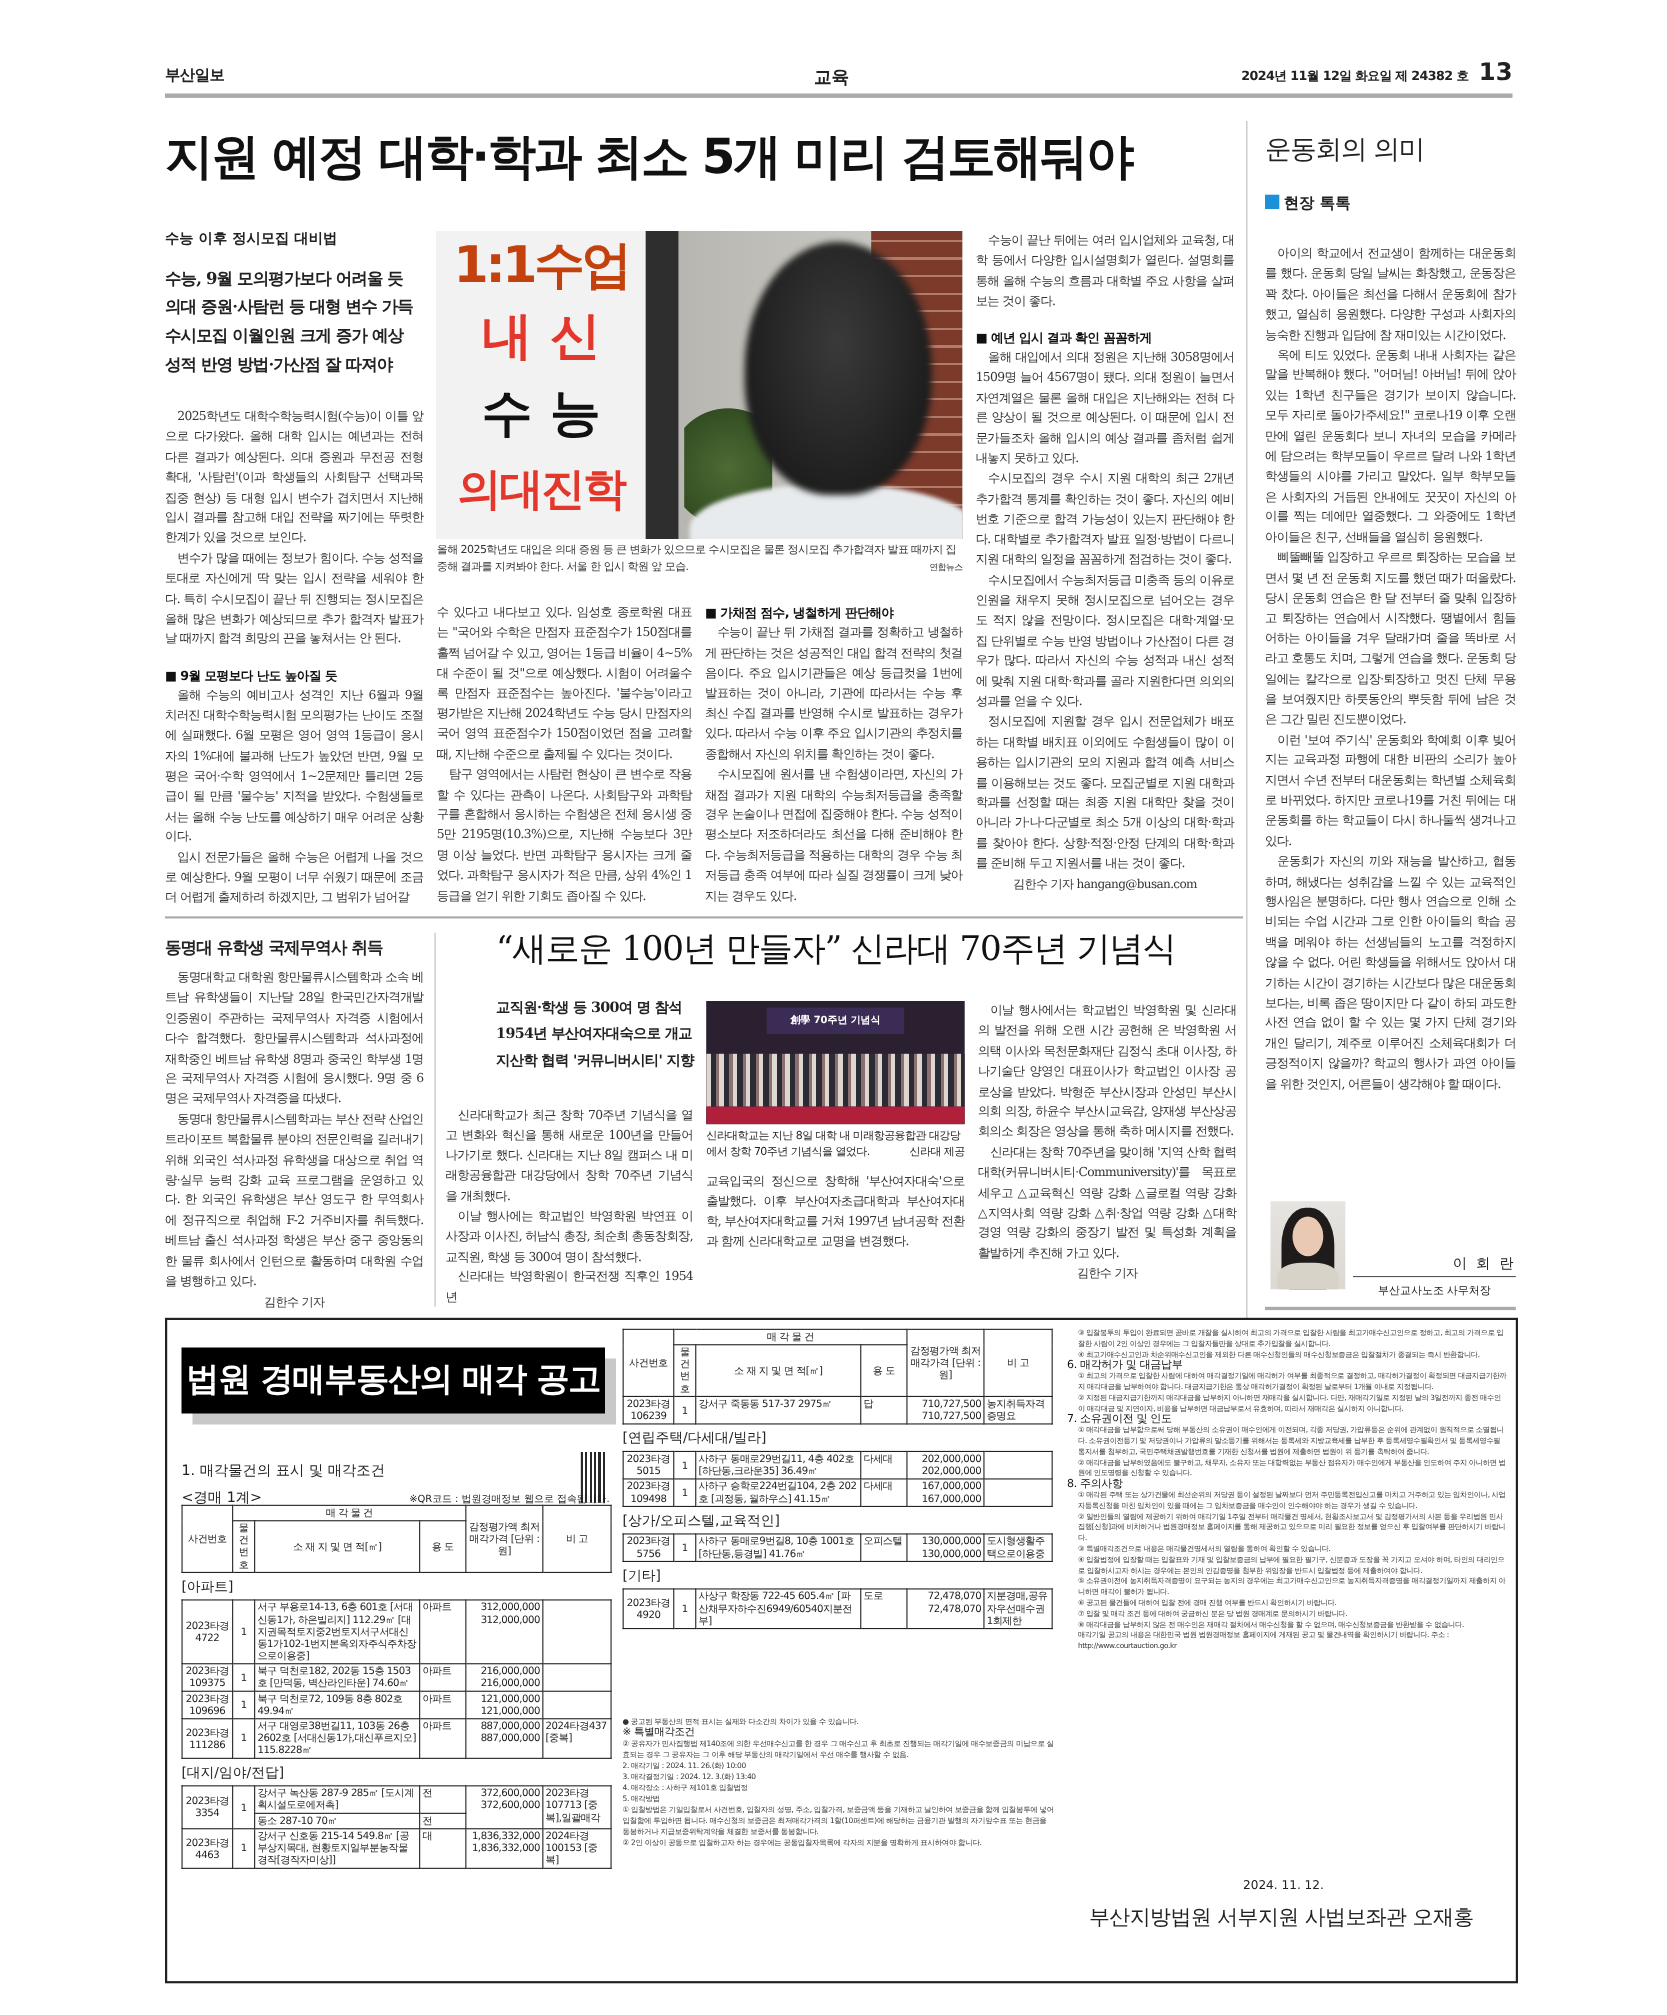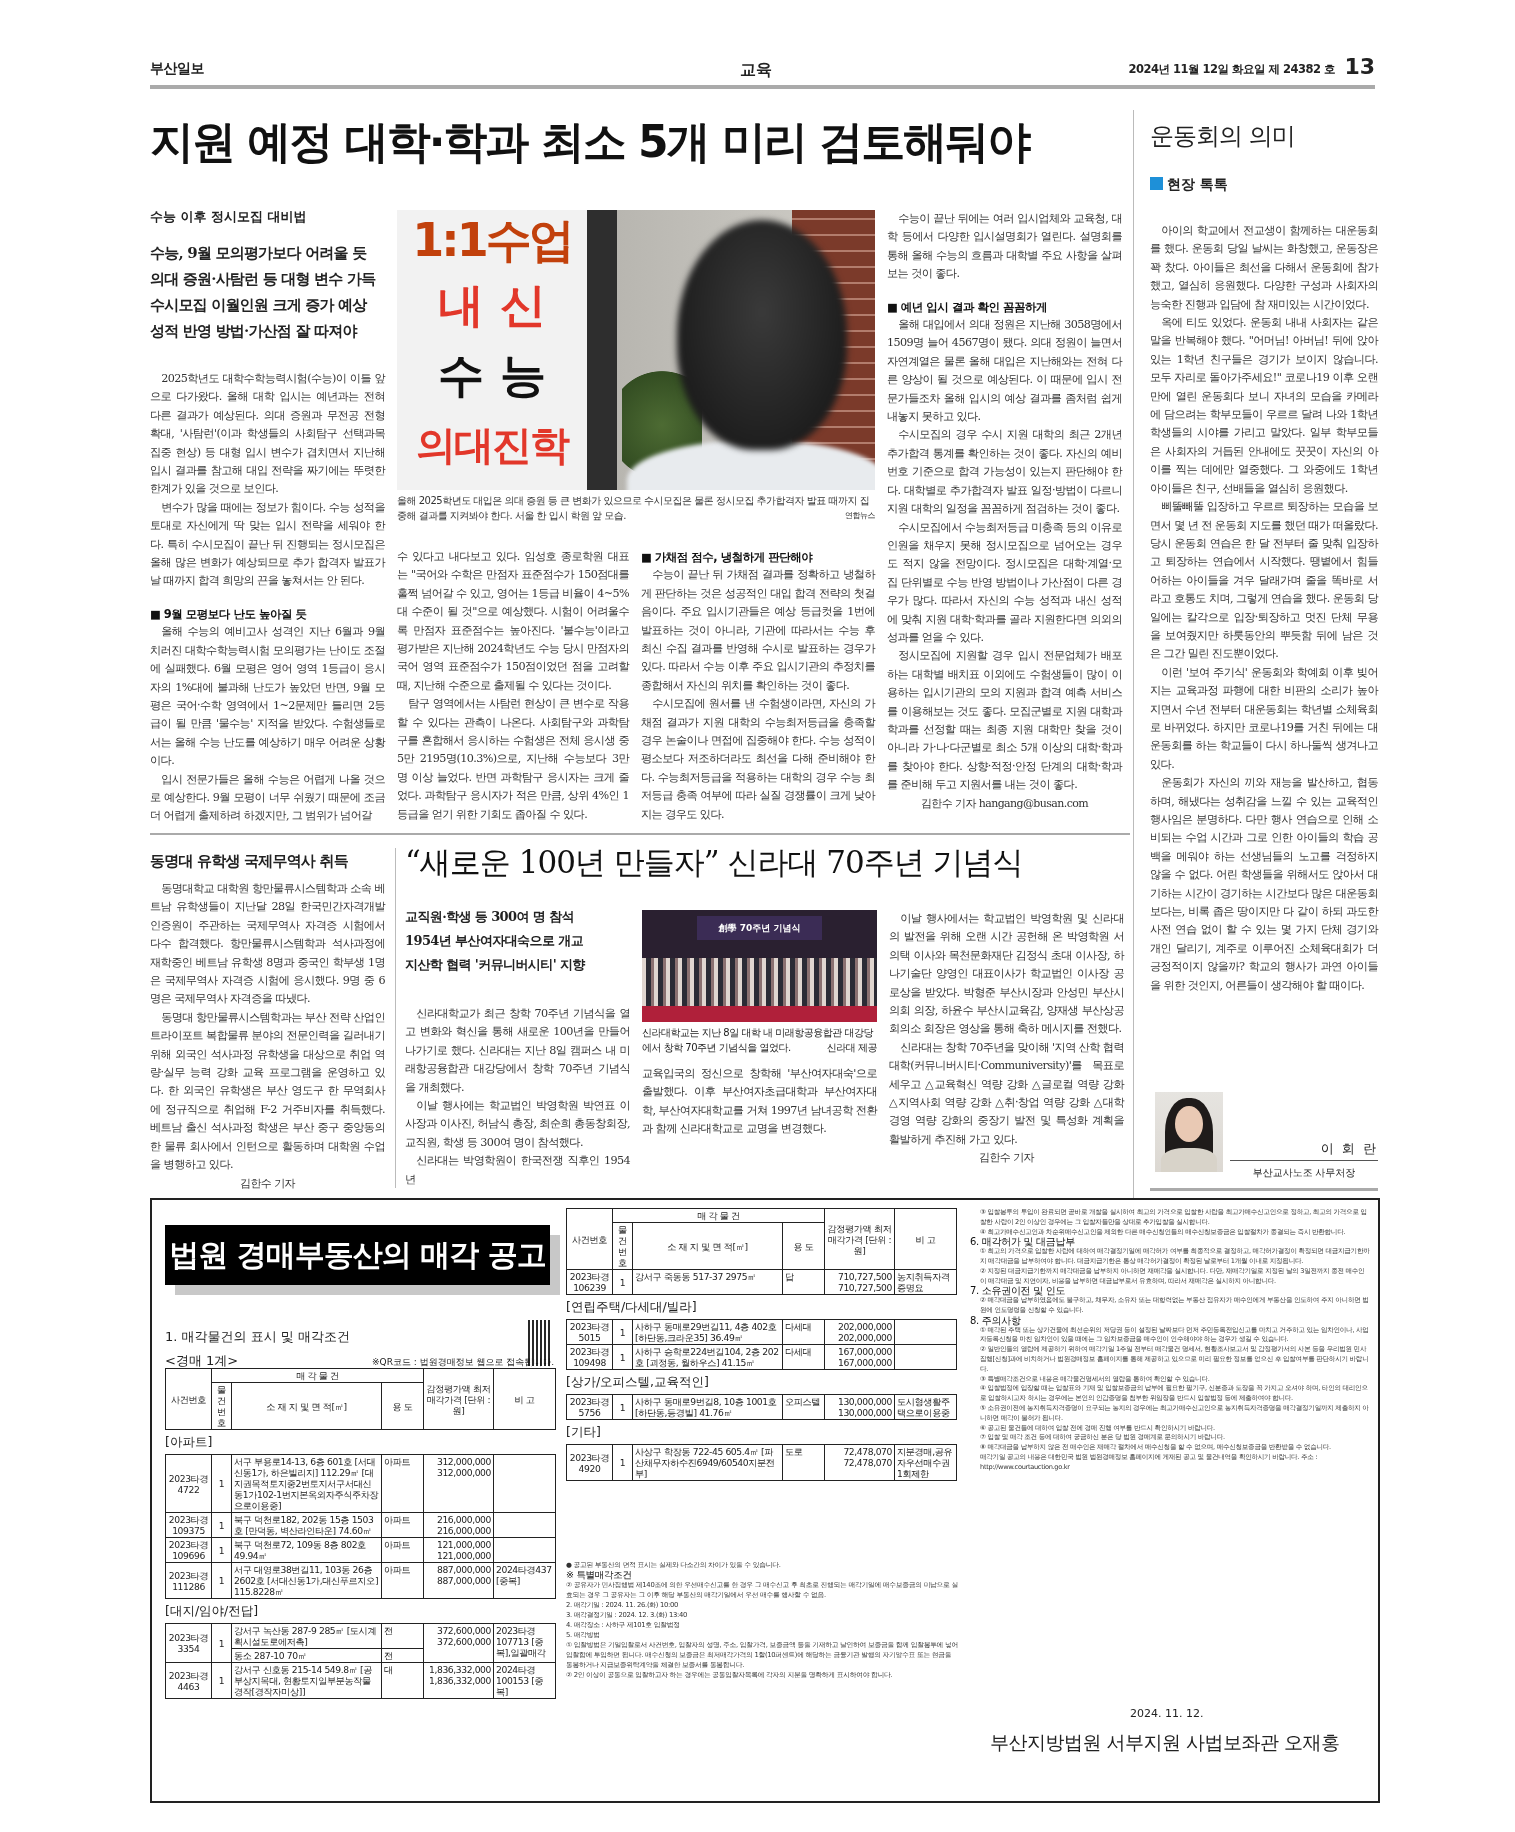--- a/index.html
+++ b/index.html
@@ -1,19 +1,19 @@
 <!DOCTYPE html>
 <html><head>
 <meta charset="utf-8">
 <style>
   *{box-sizing:border-box;margin:0;padding:0;}
   body{width:1515px;height:1832px;background:#fff;font-family:"DejaVu Serif",serif;color:#222;position:relative;overflow:hidden;}
   .abs{position:absolute;}
   .sans{font-family:"DejaVu Sans","Liberation Sans",sans-serif;}
-  .serif{font-family:"DejaVu Serif","Liberation Serif",serif;}
+  .serif{font-family:"DejaVu Serif","Liberation Serif",serif;margin-left:46px;}
   .body-text{font-size:11.2px;line-height:18.4px;text-align:justify;color:#333;letter-spacing:-0.6px;}
   .body-text p{text-indent:1em;}
   .subhead{font-family:"DejaVu Sans",sans-serif;font-weight:bold;font-size:11.5px;color:#111;margin-top:14px;letter-spacing:-0.5px;}
   .byline{text-align:center;font-size:11px;color:#333;}
   
   #masthead{left:150px;top:60px;width:1225px;height:22px;}
   #masthead .paper{position:absolute;left:0;top:0;font-weight:bold;font-size:14px;letter-spacing:-0.5px;}
   #masthead .section{position:absolute;left:590px;top:0;font-weight:bold;font-size:16px;}
   #masthead .dateline{position:absolute;right:40px;top:2px;font-size:11.5px;font-weight:bold;letter-spacing:-0.5px;}
   #masthead .pageno{position:absolute;right:0;top:-6px;font-size:22px;font-weight:bold;}
@@ -478,20 +478,21 @@
   <div>② 2인 이상이 공동으로 입찰하고자 하는 경우에는 공동입찰자목록에 각자의 지분을 명확하게 표시하여야 합니다.</div>
 </div>
 
 <div id="right-notes" class="abs">
   <div class="i">③ 입찰봉투의 투입이 완료되면 곧바로 개찰을 실시하여 최고의 가격으로 입찰한 사람을 최고가매수신고인으로 정하고, 최고의 가격으로 입찰한 사람이 2인 이상인 경우에는 그 입찰자들만을 상대로 추가입찰을 실시합니다.</div>
   <div class="i">④ 최고가매수신고인과 차순위매수신고인을 제외한 다른 매수신청인들의 매수신청보증금은 입찰절차가 종결되는 즉시 반환합니다.</div>
   <div class="h">6. 매각허가 및 대금납부</div>
   <div class="i">① 최고의 가격으로 입찰한 사람에 대하여 매각결정기일에 매각허가 여부를 최종적으로 결정하고, 매각허가결정이 확정되면 대금지급기한까지 매각대금을 납부하여야 합니다. 대금지급기한은 통상 매각허가결정이 확정된 날로부터 1개월 이내로 지정됩니다.</div>
   <div class="i">② 지정된 대금지급기한까지 매각대금을 납부하지 아니하면 재매각을 실시합니다. 다만, 재매각기일로 지정된 날의 3일전까지 종전 매수인이 매각대금 및 지연이자, 비용을 납부하면 대금납부로서 유효하며, 따라서 재매각은 실시하지 아니합니다.</div>
   <div class="h">7. 소유권이전 및 인도</div>
+  <div class="i">① 매각대금을 납부함으로써 당해 부동산의 소유권이 매수인에게 이전되며, 각종 저당권, 가압류등은 순위에 관계없이 원칙적으로 소멸됩니다. 소유권이전등기 및 저당권이나 가압류의 말소등기를 위해서는 등록세와 지방교육세를 납부한 후 등록세영수필확인서 및 등록세영수필통지서를 첨부하고, 국민주택채권발행번호를 기재한 신청서를 법원에 제출하면 법원이 위 등기를 촉탁하여 줍니다.</div>
   <div class="i">② 매각대금을 납부하였음에도 불구하고, 채무자, 소유자 또는 대항력없는 부동산 점유자가 매수인에게 부동산을 인도하여 주지 아니하면 법원에 인도명령을 신청할 수 있습니다.</div>
   <div class="h">8. 주의사항</div>
   <div class="i">① 매각된 주택 또는 상가건물에 최선순위의 저당권 등이 설정된 날짜보다 먼저 주민등록전입신고를 마치고 거주하고 있는 임차인이나, 사업자등록신청을 마친 임차인이 있을 때에는 그 임차보증금을 매수인이 인수해야야 하는 경우가 생길 수 있습니다.</div>
   <div class="i">② 일반인들의 열람에 제공하기 위하여 매각기일 1주일 전부터 매각물건 명세서, 현황조사보고서 및 감정평가서의 사본 등을 우리법원 민사집행[신청]과에 비치하거나 법원경매정보 홈페이지를 통해 제공하고 있으므로 미리 필요한 정보를 얻으신 후 입찰여부를 판단하시기 바랍니다.</div>
   <div class="i">③ 특별매각조건으로 내용은 매각물건명세서의 열람을 통하여 확인할 수 있습니다.</div>
   <div class="i">④ 입찰법정에 입장할 때는 입찰표와 기재 및 입찰보증금의 납부에 필요한 필기구, 신분증과 도장을 꼭 가지고 오셔야 하며, 타인의 대리인으로 입찰하시고자 하시는 경우에는 본인의 인감증명을 첨부한 위임장을 반드시 입찰법정 등에 제출하여야 합니다.</div>
   <div class="i">⑤ 소유권이전에 농지취득자격증명이 요구되는 농지의 경우에는 최고가매수신고인으로 농지취득자격증명을 매각결정기일까지 제출하지 아니하면 매각이 불허가 됩니다.</div>
   <div class="i">⑥ 공고된 물건들에 대하여 입찰 전에 경매 진행 여부를 반드시 확인하시기 바랍니다.</div>
   <div class="i">⑦ 입찰 및 매각 조건 등에 대하여 궁금하신 분은 당 법원 경매계로 문의하시기 바랍니다.</div>
   <div class="i">⑧ 매각대금을 납부하지 않은 전 매수인은 재매각 절차에서 매수신청을 할 수 없으며, 매수신청보증금을 반환받을 수 없습니다.</div>

